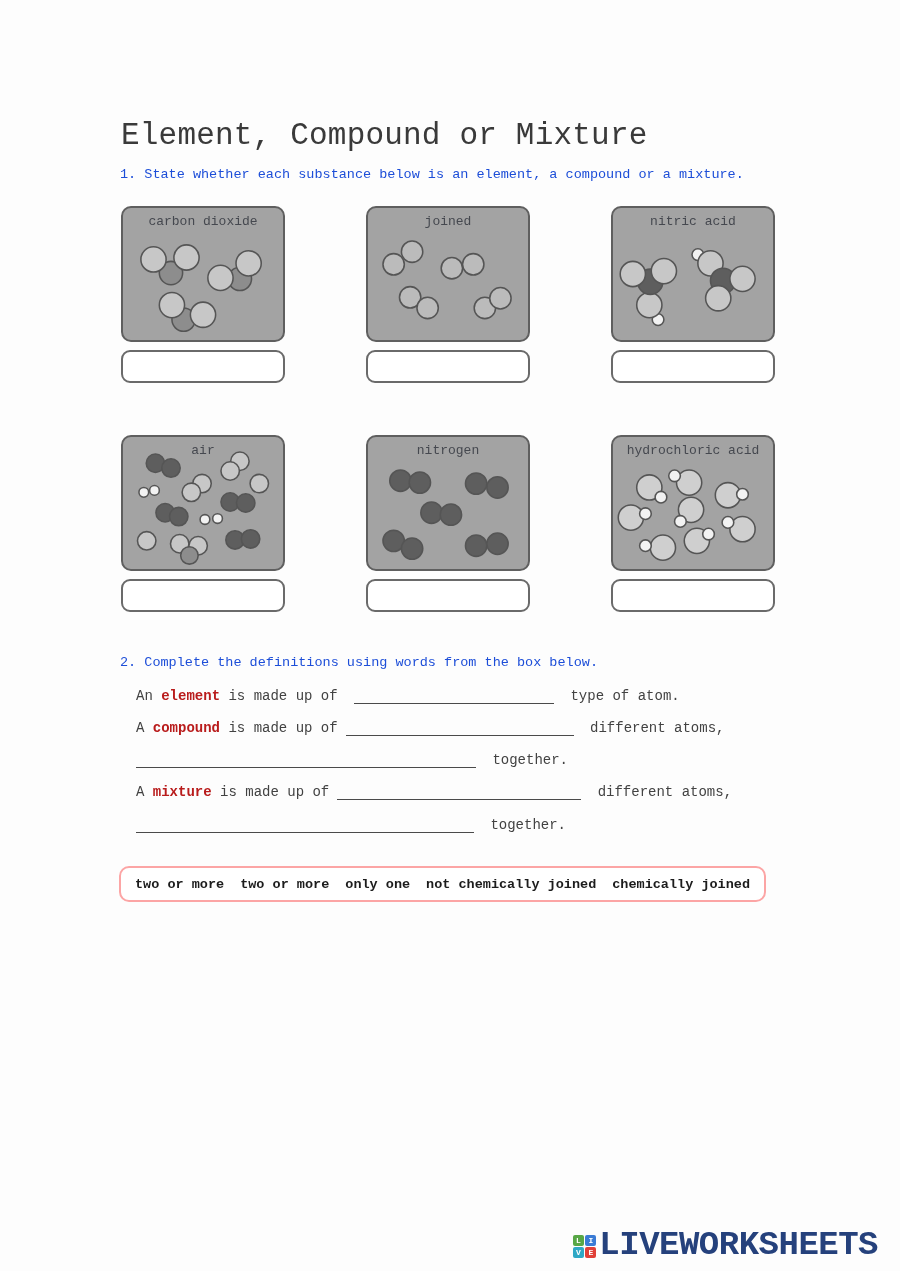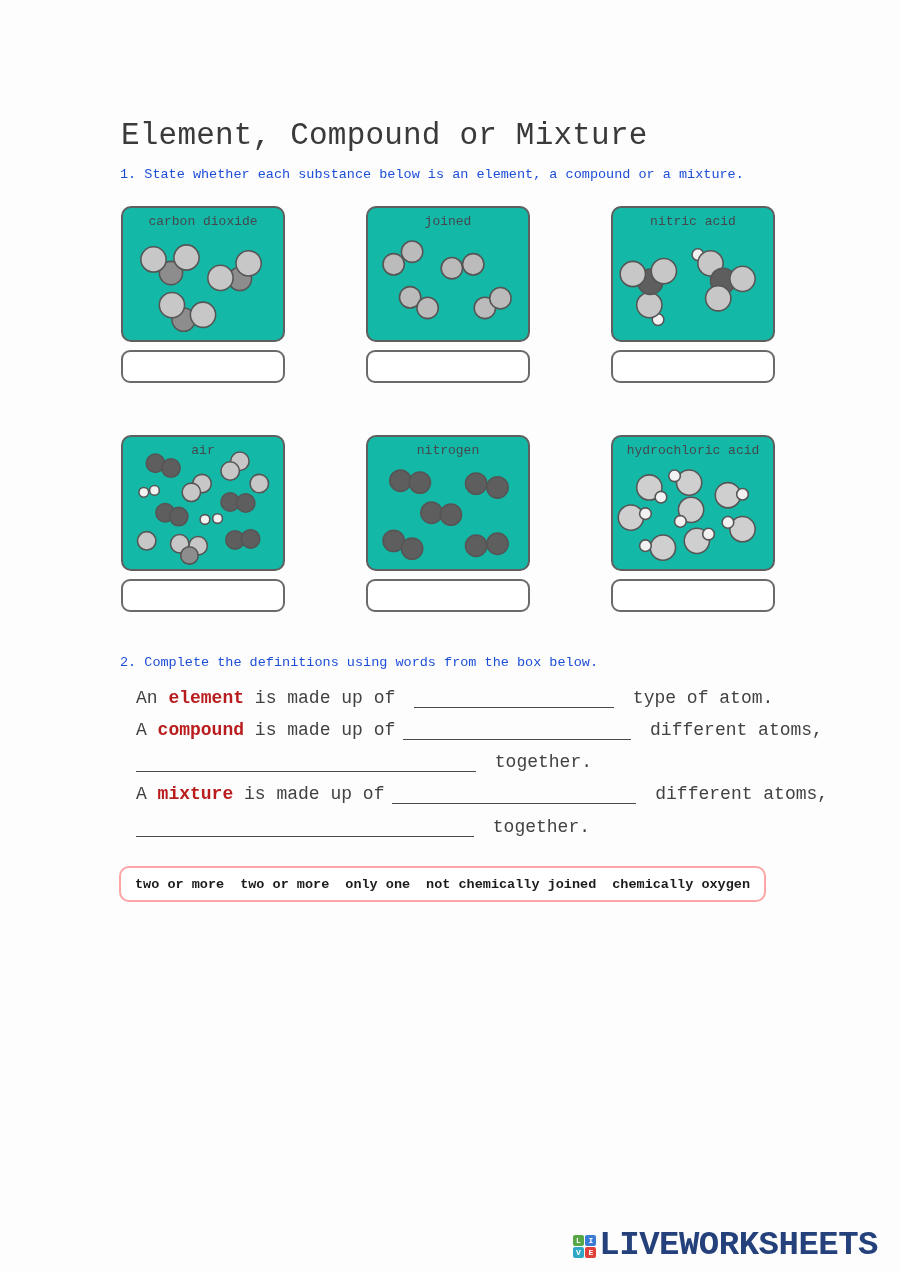--- a/index.html
+++ b/index.html
@@ -13,39 +13,39 @@
     position:absolute; left:121px; top:118px;
     font-size:31px; font-weight:500; color:#3a3a3a; letter-spacing:0.2px;
   }
   .instruction { position:absolute; font-size:13.5px; color:#1d4ed8; }
   #q1 { left:120px; top:167px; }
   #q2 { left:120px; top:655px; }
 
   
   .card {
     position:absolute; width:164px; height:136px;
-    border:2px solid var(--box_border); border-radius:10px; background:#14b8a6;
+    border:2px solid var(--box_border); border-radius:10px; background:#a3a3a3;
   }
   .c1 { left:121px; } .c2 { left:366px; } .c3 { left:611px; }
   .r1 { top:206px; } .r2 { top:435px; }
   .card-label {
     position:absolute; top:6px; left:0; right:0;
     text-align:center; font-size:13px; color:#45484f;
   }
   .card svg { position:absolute; inset:0; width:100%; height:100%; }
   .answer {
     position:absolute; width:164px; height:33px;
     border:2px solid #6a6a6a; border-radius:9px; background:#fff;
   }
   .ar1 { top:350px; } .ar2 { top:579px; }
 
   
   .defline {
     position:absolute; left:136px; display:flex; align-items:flex-end;
-    font-size:18px; color:#424242; white-space:pre;
+    font-size:14px; color:#424242; white-space:pre;
   }
   .defline b { color:#b91c1c; }
   .blank {
     display:inline-block; height:15px;
     border-bottom:1.5px solid #4a4a4a; margin:0 8px;
   }
   #def1 { top:688px; } #def2 { top:720px; } #def3 { top:752px; }
   #def4 { top:784px; } #def5 { top:817px; }
   #def3 .blank, #def5 .blank { margin-left:0; }
 
@@ -207,21 +207,21 @@
 
   <div class="defline" id="def4"><span>A </span><b>mixture</b><span> is made up of</span><span class="blank" style="width:244px"></span><span> different atoms,</span></div>
 
   <div class="defline" id="def5"><span class="blank" style="width:338px"></span><span> together.</span></div>
 
   <div class="wordbank">
     <span>two or more</span>
     <span>two or more</span>
     <span>only one</span>
     <span>not chemically joined</span>
-    <span>chemically oxygen</span>
+    <span>chemically joined</span>
   </div>
 
   <div class="footer">
     <div class="logo-grid">
       <span class="logo-cell" style="background: rgb(88, 167, 70);">L</span>
       <span class="logo-cell" style="background: rgb(58, 123, 213);">I</span>
       <span class="logo-cell" style="background: rgb(47, 168, 197);">V</span>
       <span class="logo-cell" style="background: rgb(224, 64, 56);">E</span>
     </div>
     <span class="brand">LIVEWORKSHEETS</span>

